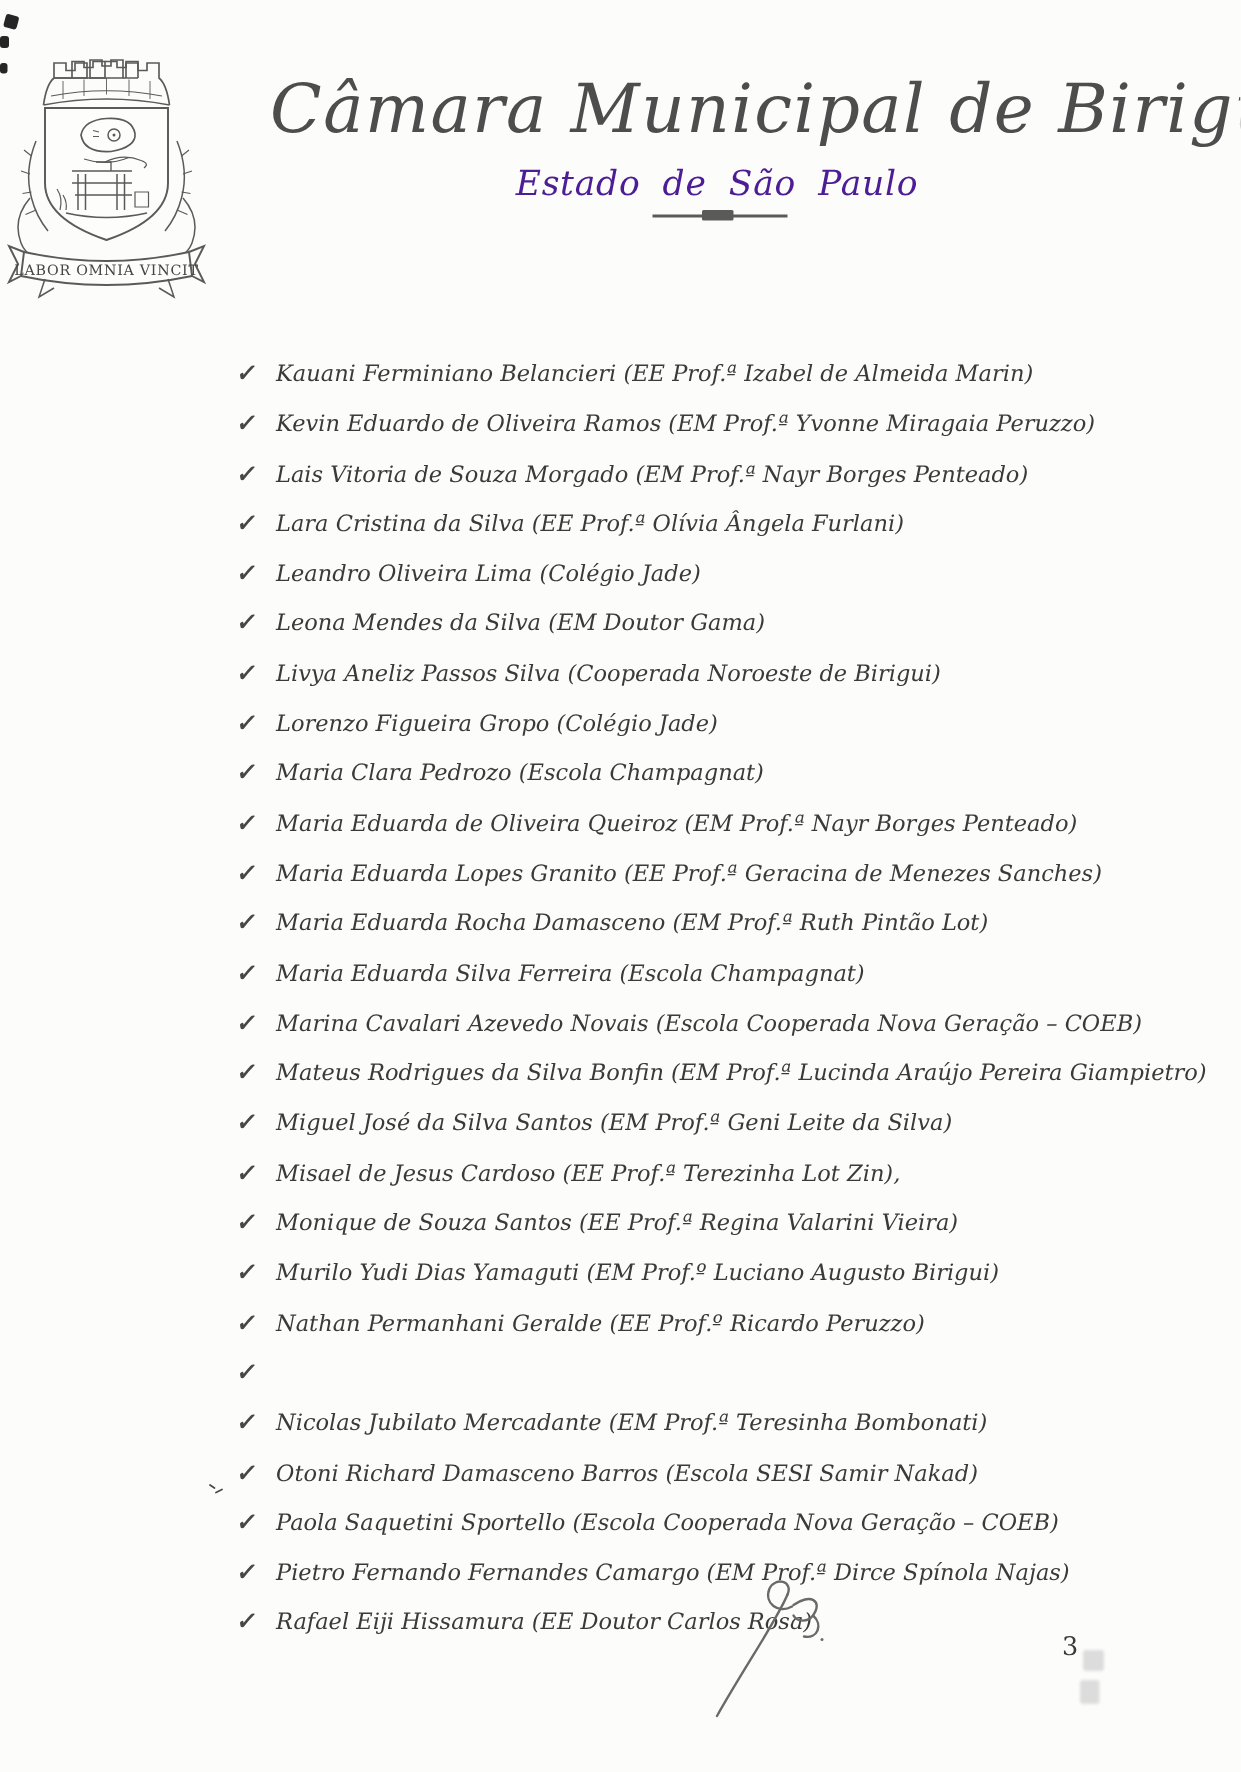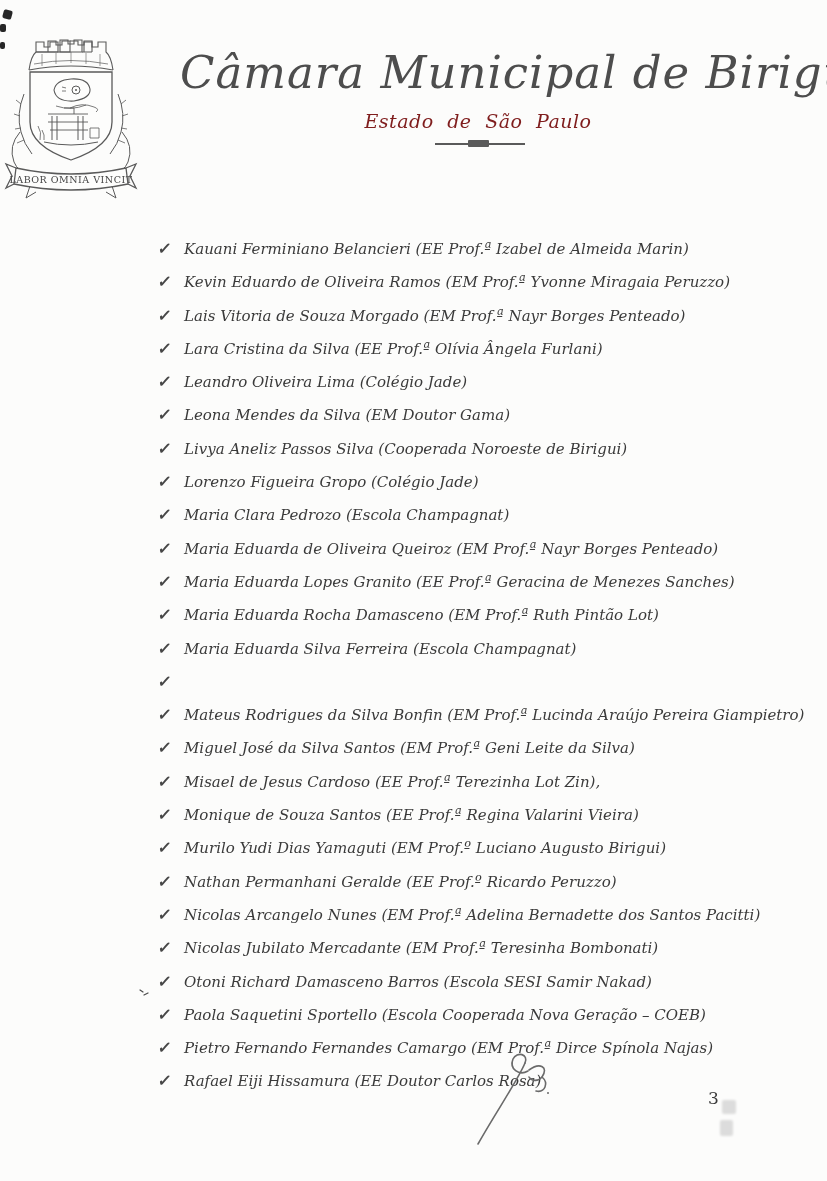--- a/index.html
+++ b/index.html
@@ -14,22 +14,22 @@
   
   .crest{position:absolute;left:4px;top:34px;width:134px;height:170px;}
   .crest svg{width:100%;height:100%;}
   .org-title{
     position:absolute;left:180px;top:40px;width:620px;
     font-style:italic;font-size:45px;line-height:66px;
     color:#4d4d4d;letter-spacing:1px;white-space:nowrap;
   }
   .subtitle{
     position:absolute;left:330px;top:110px;width:296px;
-    text-align:center;font-style:italic;font-size:19px;
-    color:#7f1d1d;word-spacing:7px;letter-spacing:.5px;
+    text-align:center;font-style:italic;font-size:23px;
+    color:#4c1d95;word-spacing:7px;letter-spacing:.5px;
   }
   .subtitle-rule{
     position:absolute;left:435px;top:140px;width:90px;height:7px;
   }
   .subtitle-rule .line{
     position:absolute;left:0;top:3px;width:100%;height:1.5px;background:#5a5a5a;
   }
   .subtitle-rule .block{
     position:absolute;left:33px;top:0;width:21px;height:7px;background:#5a5a5a;border-radius:1px;
   }
@@ -187,20 +187,21 @@
       <span class="item-text">Maria Eduarda Rocha Damasceno (EM Prof.ª Ruth Pintão Lot)</span>
     </div>
 
     <div class="row">
       <span class="check">✓</span>
       <span class="item-text">Maria Eduarda Silva Ferreira (Escola Champagnat)</span>
     </div>
 
     <div class="row">
       <span class="check">✓</span>
+      <span class="item-text">Marina Cavalari Azevedo Novais (Escola Cooperada Nova Geração – COEB)</span>
     </div>
 
     <div class="row">
       <span class="check">✓</span>
       <span class="item-text">Mateus Rodrigues da Silva Bonfin (EM Prof.ª Lucinda Araújo Pereira Giampietro)</span>
     </div>
 
     <div class="row">
       <span class="check">✓</span>
       <span class="item-text">Miguel José da Silva Santos (EM Prof.ª Geni Leite da Silva)</span>
@@ -221,21 +222,20 @@
       <span class="item-text">Murilo Yudi Dias Yamaguti (EM Prof.º Luciano Augusto Birigui)</span>
     </div>
 
     <div class="row">
       <span class="check">✓</span>
       <span class="item-text">Nathan Permanhani Geralde (EE Prof.º Ricardo Peruzzo)</span>
     </div>
 
     <div class="row">
       <span class="check">✓</span>
-      <span class="item-text">Nicolas Arcangelo Nunes (EM Prof.ª Adelina Bernadette dos Santos Pacitti)</span>
     </div>
 
     <div class="row">
       <span class="check">✓</span>
       <span class="item-text">Nicolas Jubilato Mercadante (EM Prof.ª Teresinha Bombonati)</span>
     </div>
 
     <div class="row">
       <span class="check">✓</span>
       <span class="item-text">Otoni Richard Damasceno Barros (Escola SESI Samir Nakad)</span>

